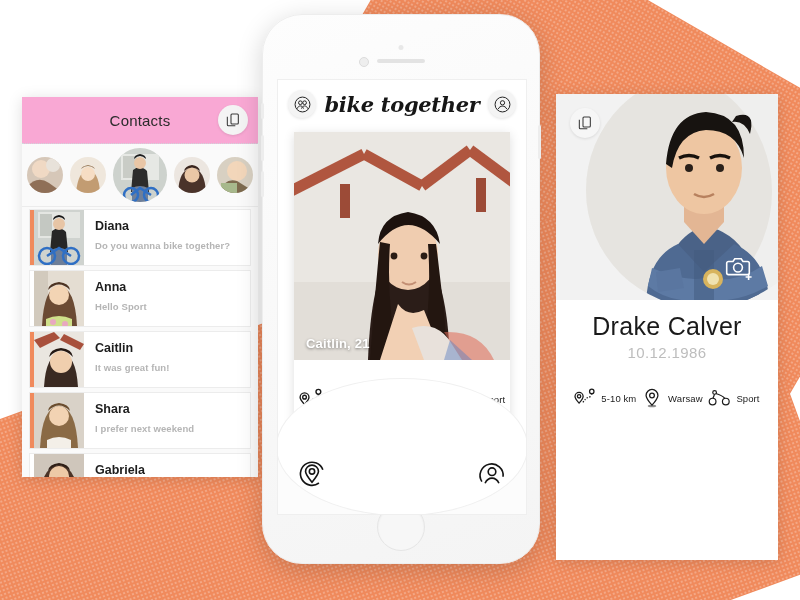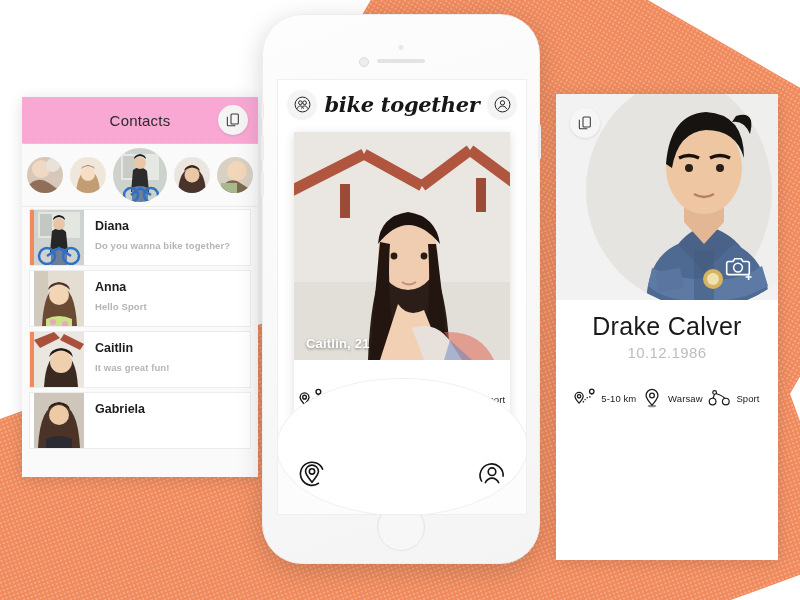--- a/index.html
+++ b/index.html
@@ -294,20 +294,36 @@
             <circle cx="27" cy="30" r="11" fill="#f0cfae"></circle>
             <path d="M15 25 Q27 12 39 25 Q38 17 27 16 Q16 17 15 25" fill="#241812"></path>
           </svg>
         </div>
         <div class="contact-text">
           <div class="contact-name">Caitlin</div>
           <div class="contact-msg">It was great fun!</div>
         </div>
       </div>
 
+      <div class="contact-row">
+        <div class="unread-bar"></div>
+        <div class="contact-avatar">
+          <svg width="50" height="55" viewBox="0 0 50 55" preserveAspectRatio="xMidYMid slice">
+            <rect width="50" height="55" fill="#d9d2c8"></rect>
+            <path d="M6 55 Q8 14 25 13 Q42 14 44 55Z" fill="#8a6a45"></path>
+            <circle cx="25" cy="23" r="10" fill="#f2d3b3"></circle>
+            <path d="M14 18 Q25 7 36 18 Q35 11 25 10 Q15 11 14 18" fill="#6b4d2e"></path>
+            <path d="M13 47 Q25 41 37 47 L37 55 L13 55Z" fill="#f3efe8"></path>
+          </svg>
+        </div>
+        <div class="contact-text">
+          <div class="contact-name">Shara</div>
+          <div class="contact-msg">I prefer next weekend</div>
+        </div>
+      </div>
 
       <div class="contact-row">
         <div class="unread-bar off"></div>
         <div class="contact-avatar">
           <svg width="50" height="55" viewBox="0 0 50 55" preserveAspectRatio="xMidYMid slice">
             <rect width="50" height="55" fill="#cfc6bb"></rect>
             <path d="M4 55 Q6 12 25 11 Q44 12 46 55Z" fill="#4b3327"></path>
             <circle cx="25" cy="22" r="10" fill="#edc9a6"></circle>
             <path d="M14 17 Q25 6 36 17 Q35 10 25 9 Q15 10 14 17" fill="#2e1e16"></path>
             <path d="M12 46 Q25 40 38 46 L38 55 L12 55Z" fill="#2b2b33"></path>

